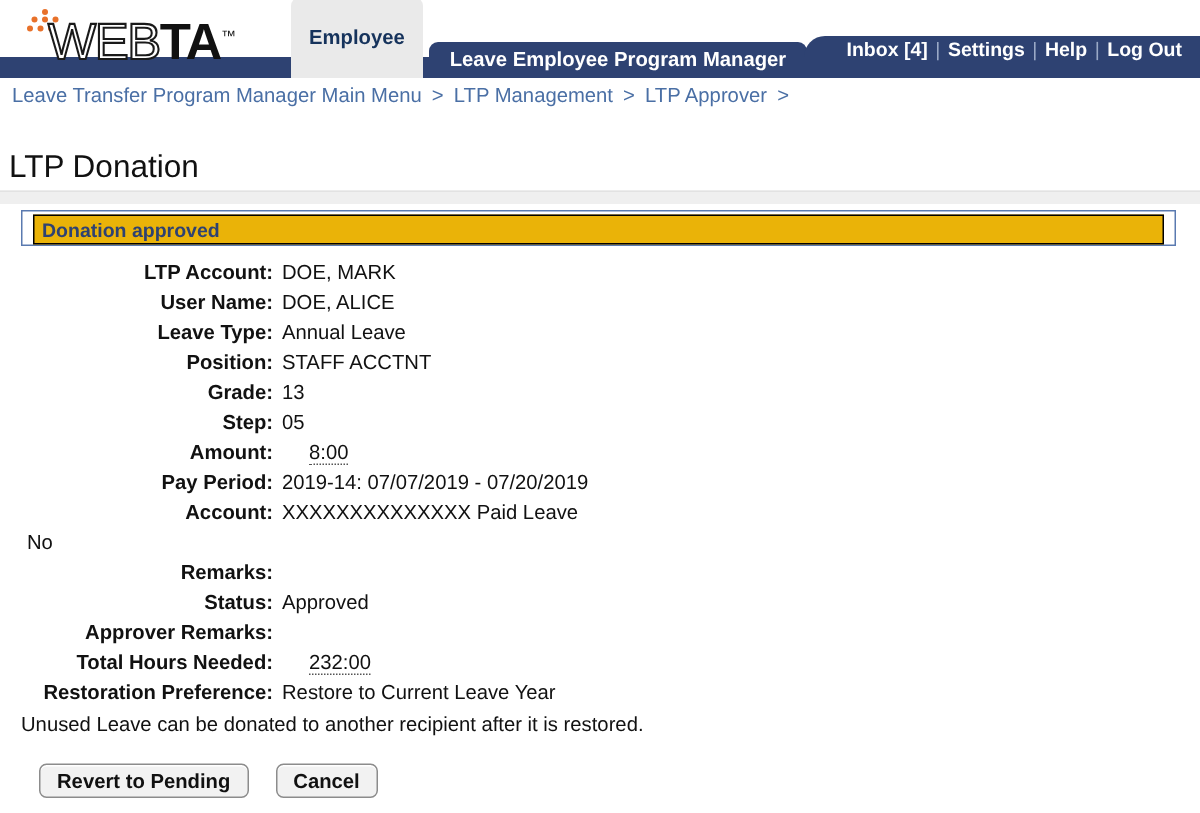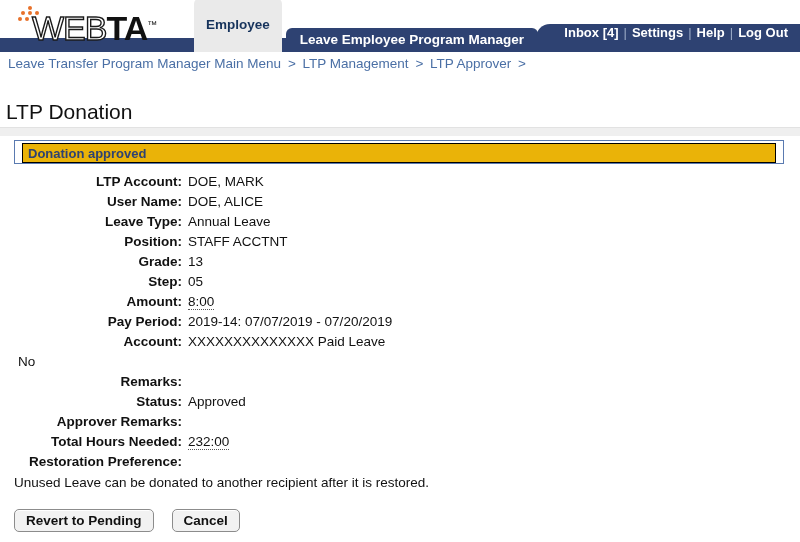--- a/index.html
+++ b/index.html
@@ -233,36 +233,37 @@
     flex: 0 0 170px;
   }
   .val {
     padding-left: 6px;
     font-size: 13.5px;
     color: #111111;
     white-space: nowrap;
   }
   .dotted {
     border-bottom: 1px dotted #555555;
+    margin-left: 18px;
   }
 
   
   .note {
     position: absolute;
     left: 14px;
     top: 475px;
     font-size: 13.5px;
     color: #111111;
     white-space: nowrap;
   }
 
   
   .buttons {
     position: absolute;
-    left: 14px;
+    left: 26px;
     top: 509px;
     display: flex;
     gap: 18px;
     align-items: center;
   }
   .btn {
     background: #f2f2f2;
     border: 1px solid #8c8c8c;
     border-radius: 5px;
     padding: 3px 11px;
@@ -394,20 +395,21 @@
     <div class="val"></div>
   </div>
 
   <div class="row">
     <div class="lbl">Total Hours Needed:</div>
     <div class="val"><span class="dotted">232:00</span></div>
   </div>
 
   <div class="row">
     <div class="lbl">Restoration Preference:</div>
+    <div class="val">Restore to Current Leave Year</div>
   </div>
 
 </div>
 
 <div class="note">Unused Leave can be donated to another recipient after it is restored.</div>
 
 <div class="buttons">
   <button class="btn">Revert to Pending</button>
   <button class="btn">Cancel</button>
 </div>

